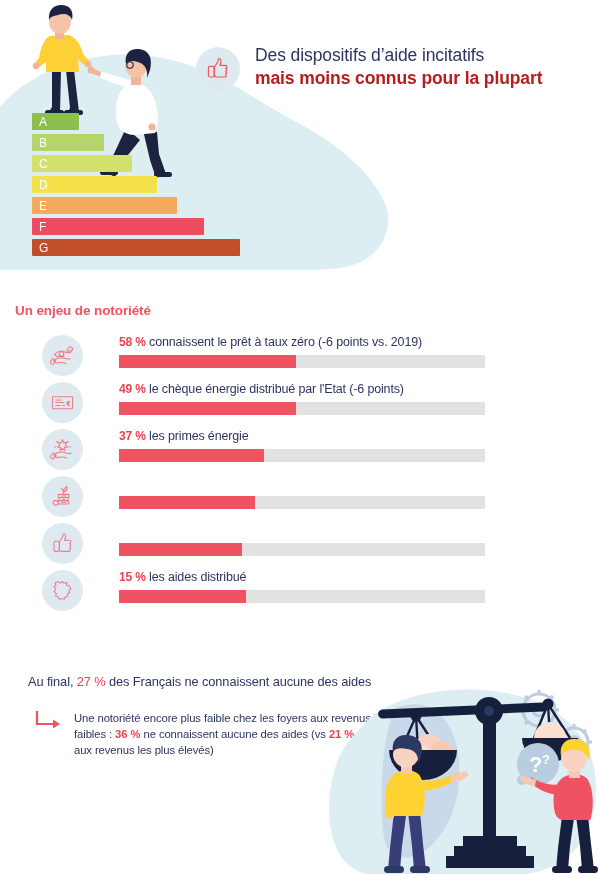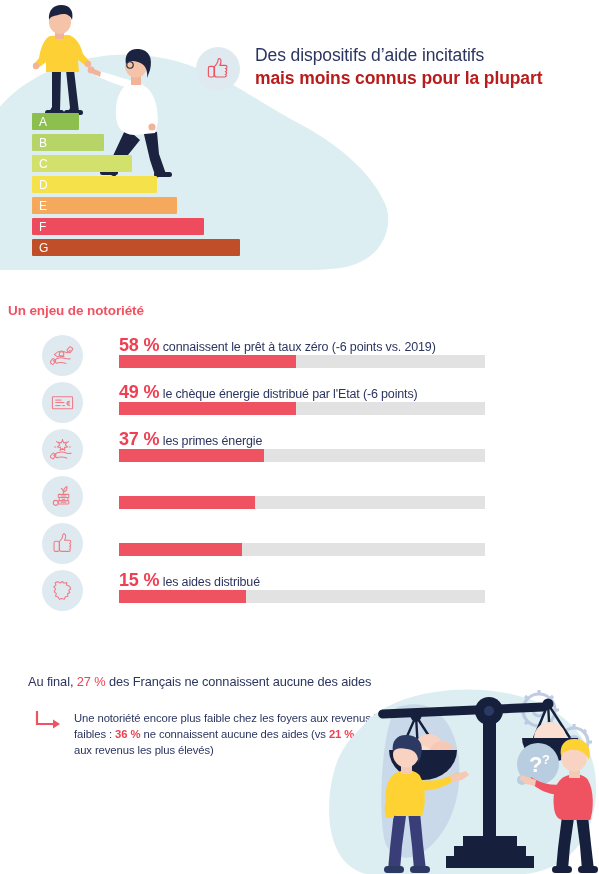--- a/index.html
+++ b/index.html
@@ -29,32 +29,32 @@
   .title-badge{
     width:44px;height:44px;border-radius:50%;background:#dfeaf0;
     display:flex;align-items:center;justify-content:center;flex:0 0 auto;margin-top:5px;
   }
   .title-text{padding-top:2px;}
   .title-l1{font-size:17.5px;color:#2b3560;line-height:1.33;letter-spacing:-0.1px;}
   .title-l2{font-size:17.5px;color:#b91c1c;font-weight:bold;line-height:1.33;letter-spacing:-0.1px;}
 
   
   .section-title{
-    position:absolute;left:8px;top:303px;
+    position:absolute;left:15px;top:303px;
     font-size:13.5px;font-weight:bold;color:#ef5362;letter-spacing:-0.1px;
   }
 
   .stats{position:absolute;left:0;top:333px;width:599px;}
   .stat-row{position:relative;height:47px;}
   .stat-icon{
     position:absolute;left:42px;top:2px;width:41px;height:41px;border-radius:50%;
     background:#dfeaf0;display:flex;align-items:center;justify-content:center;
   }
   .stat-label{position:absolute;left:119px;top:2px;font-size:12.5px;color:#2b3560;line-height:1.2;white-space:nowrap;letter-spacing:-0.15px;}
-  .stat-label .pct{color:#ef3f52;font-weight:bold;font-size:18px;}
+  .stat-label .pct{color:#ef3f52;font-weight:bold;font-size:12px;}
   .stat-track{position:absolute;left:119px;top:22px;width:366px;height:13px;background:#e2e2e2;}
   .stat-fill{height:13px;background:#ef5362;}
 
   
   .footer-text{position:absolute;left:28px;top:673px;width:390px;}
   .final-line{font-size:12.8px;color:#2b3560;line-height:1.45;letter-spacing:-0.1px;}
   .final-line .pct{color:#ef3f52;font-weight:normal;}
   .sub-block{position:relative;margin-top:18px;padding-left:46px;}
   .arrow-icon{position:absolute;left:6px;top:0px;width:28px;height:22px;}
   .sub-text{font-size:11.3px;color:#2b3560;line-height:1.42;letter-spacing:-0.1px;}

